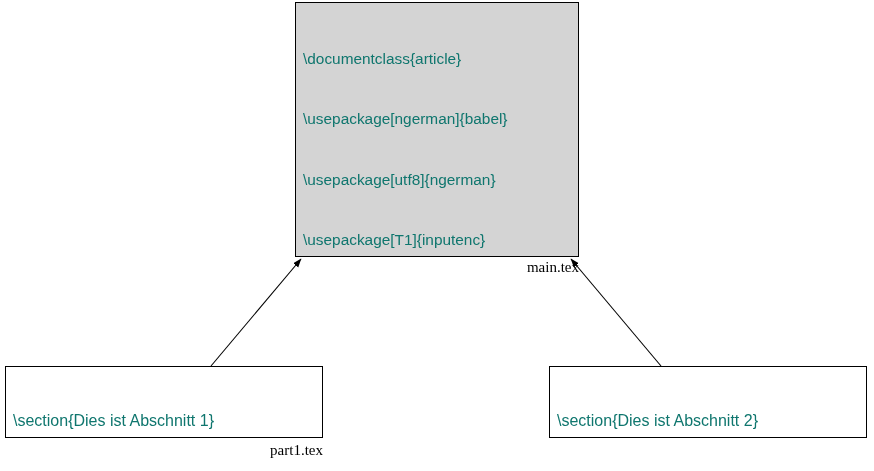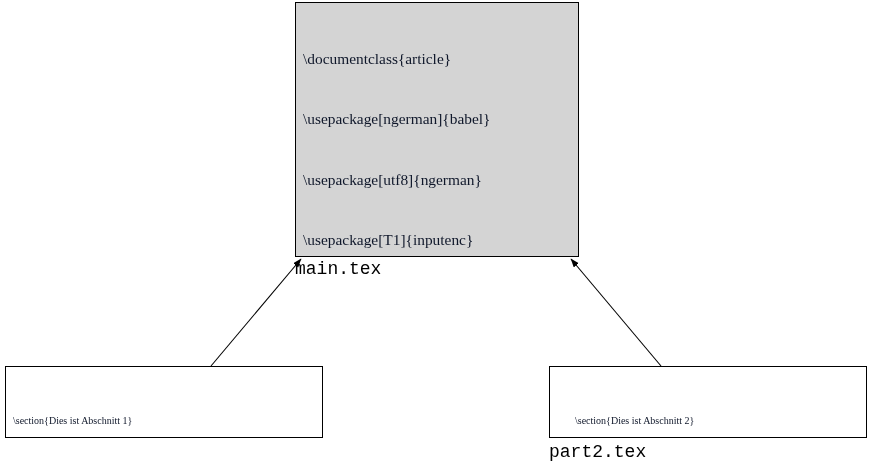--- a/index.html
+++ b/index.html
@@ -30,23 +30,23 @@
   
   .code-box {
     position: absolute;
     box-sizing: border-box;
     border: 1px solid #000000;
     font-family: "DejaVu Sans Mono", "Liberation Mono", monospace;
     white-space: pre;
     overflow: hidden;
   }
   .code-line {
-    font-family: Liberation Serif, serif;
+    font-family: Liberation Sans, sans-serif;
     white-space: pre;
-    color: #0f172a;
+    color: #0f766e;
   }
 
   #main-box {
     left: 295px;
     top: 2px;
     width: 284px;
     height: 255px;
     background: #d4d4d4;
     padding: 7px 0 0 7px;
   }
@@ -63,35 +63,35 @@
     height: 72px;
     background: #ffffff;
     padding: 5px 0 0 7px;
   }
   #part2-box {
     left: 549px;
     top: 366px;
     width: 318px;
     height: 72px;
     background: #ffffff;
-    padding: 5px 0 0 25px;
+    padding: 5px 0 0 7px;
   }
   #part1-box .code-line,
   #part2-box .code-line {
-    font-size: 10px;
+    font-size: 16px;
     line-height: 21.5px;
   }
 
   
   .caption {
     position: absolute;
-    font-family: Liberation Mono, monospace;
-    font-size: 18px;
+    font-family: Liberation Serif, serif;
+    font-size: 15px;
     color: #000000;
-    text-align: left;
+    text-align: right;
     white-space: nowrap;
   }
   #main-caption {
     left: 295px;
     top: 259px;
     width: 284px;
   }
   #part1-caption {
     left: 5px;
     top: 442px;
@@ -131,21 +131,21 @@
     
     
   </div>
   <div class="caption" id="main-caption">main.tex</div>
 
   <div class="code-box" id="part1-box">
     <div class="code-line">\section{Dies ist Abschnitt 1}</div>
     
     
   </div>
+  <div class="caption" id="part1-caption">part1.tex</div>
 
   <div class="code-box" id="part2-box">
     <div class="code-line">\section{Dies ist Abschnitt 2}</div>
     
     
   </div>
-  <div class="caption" id="part2-caption">part2.tex</div>
 
 </div>
 
 </body></html>

